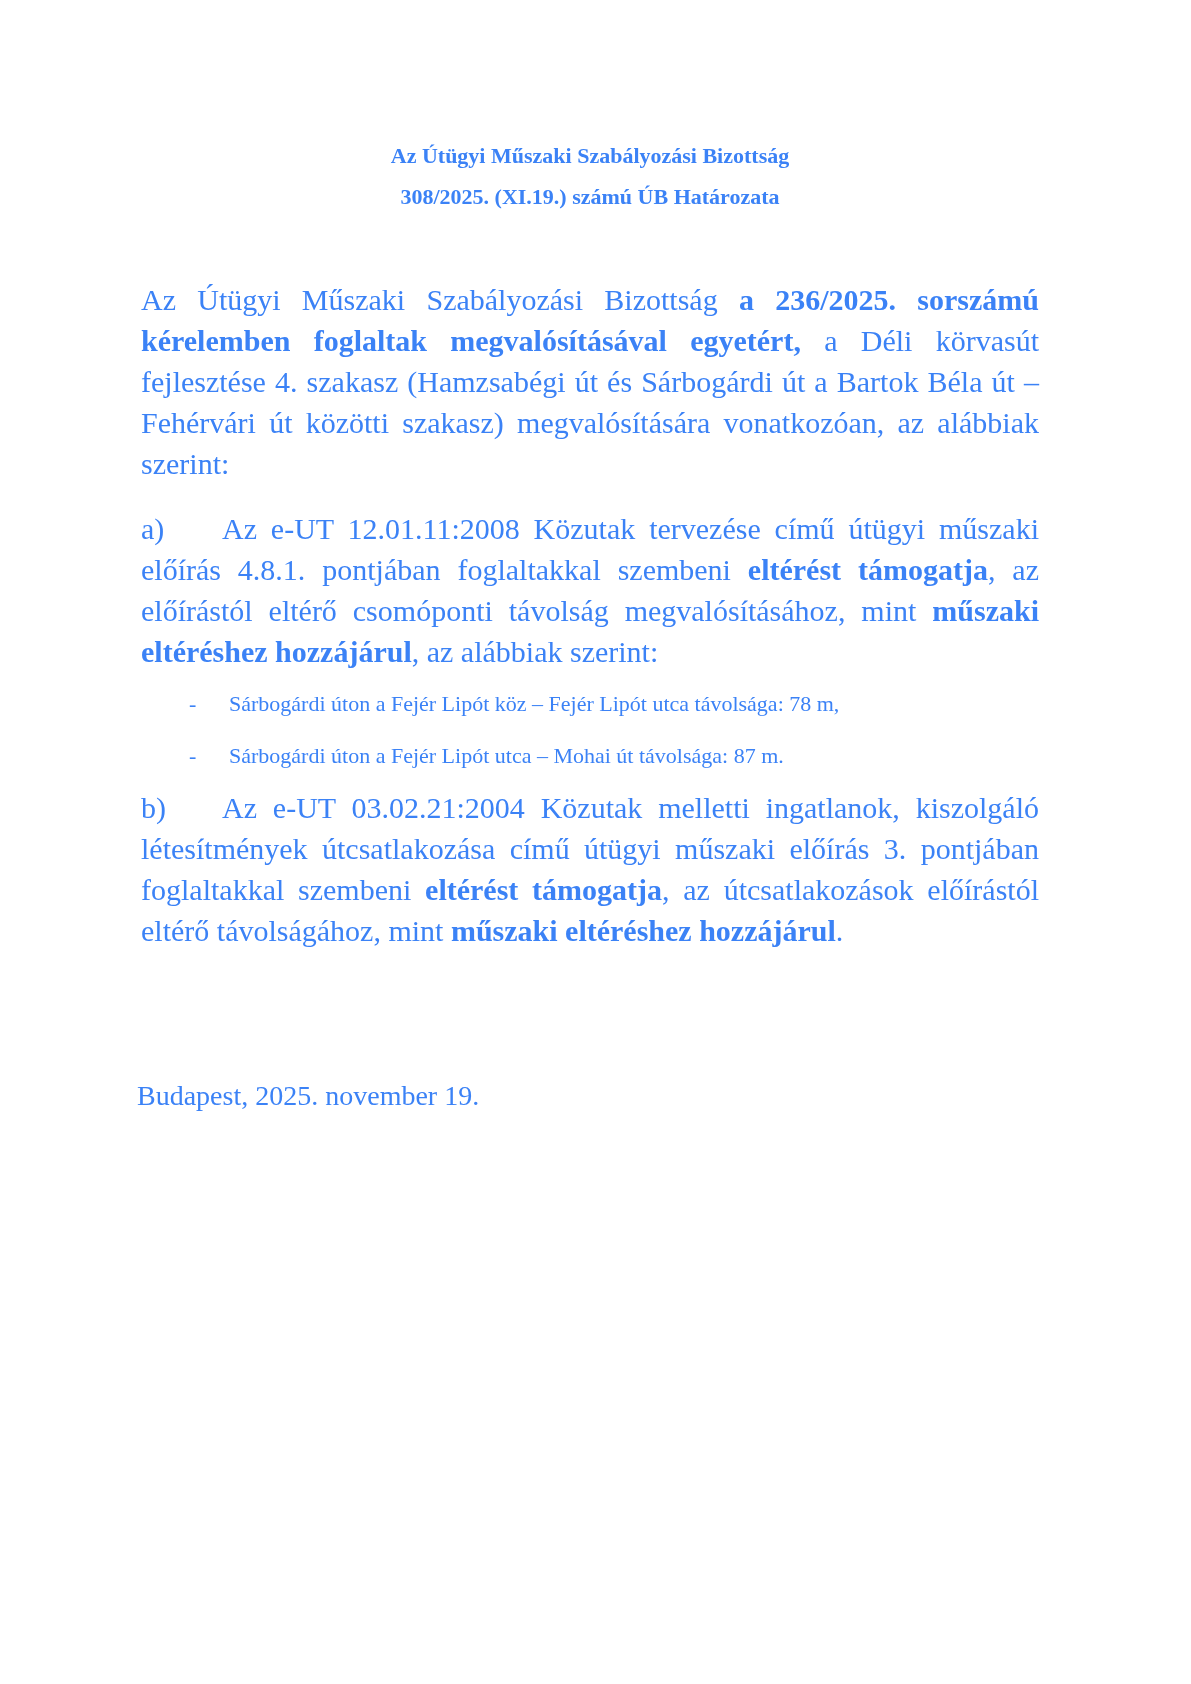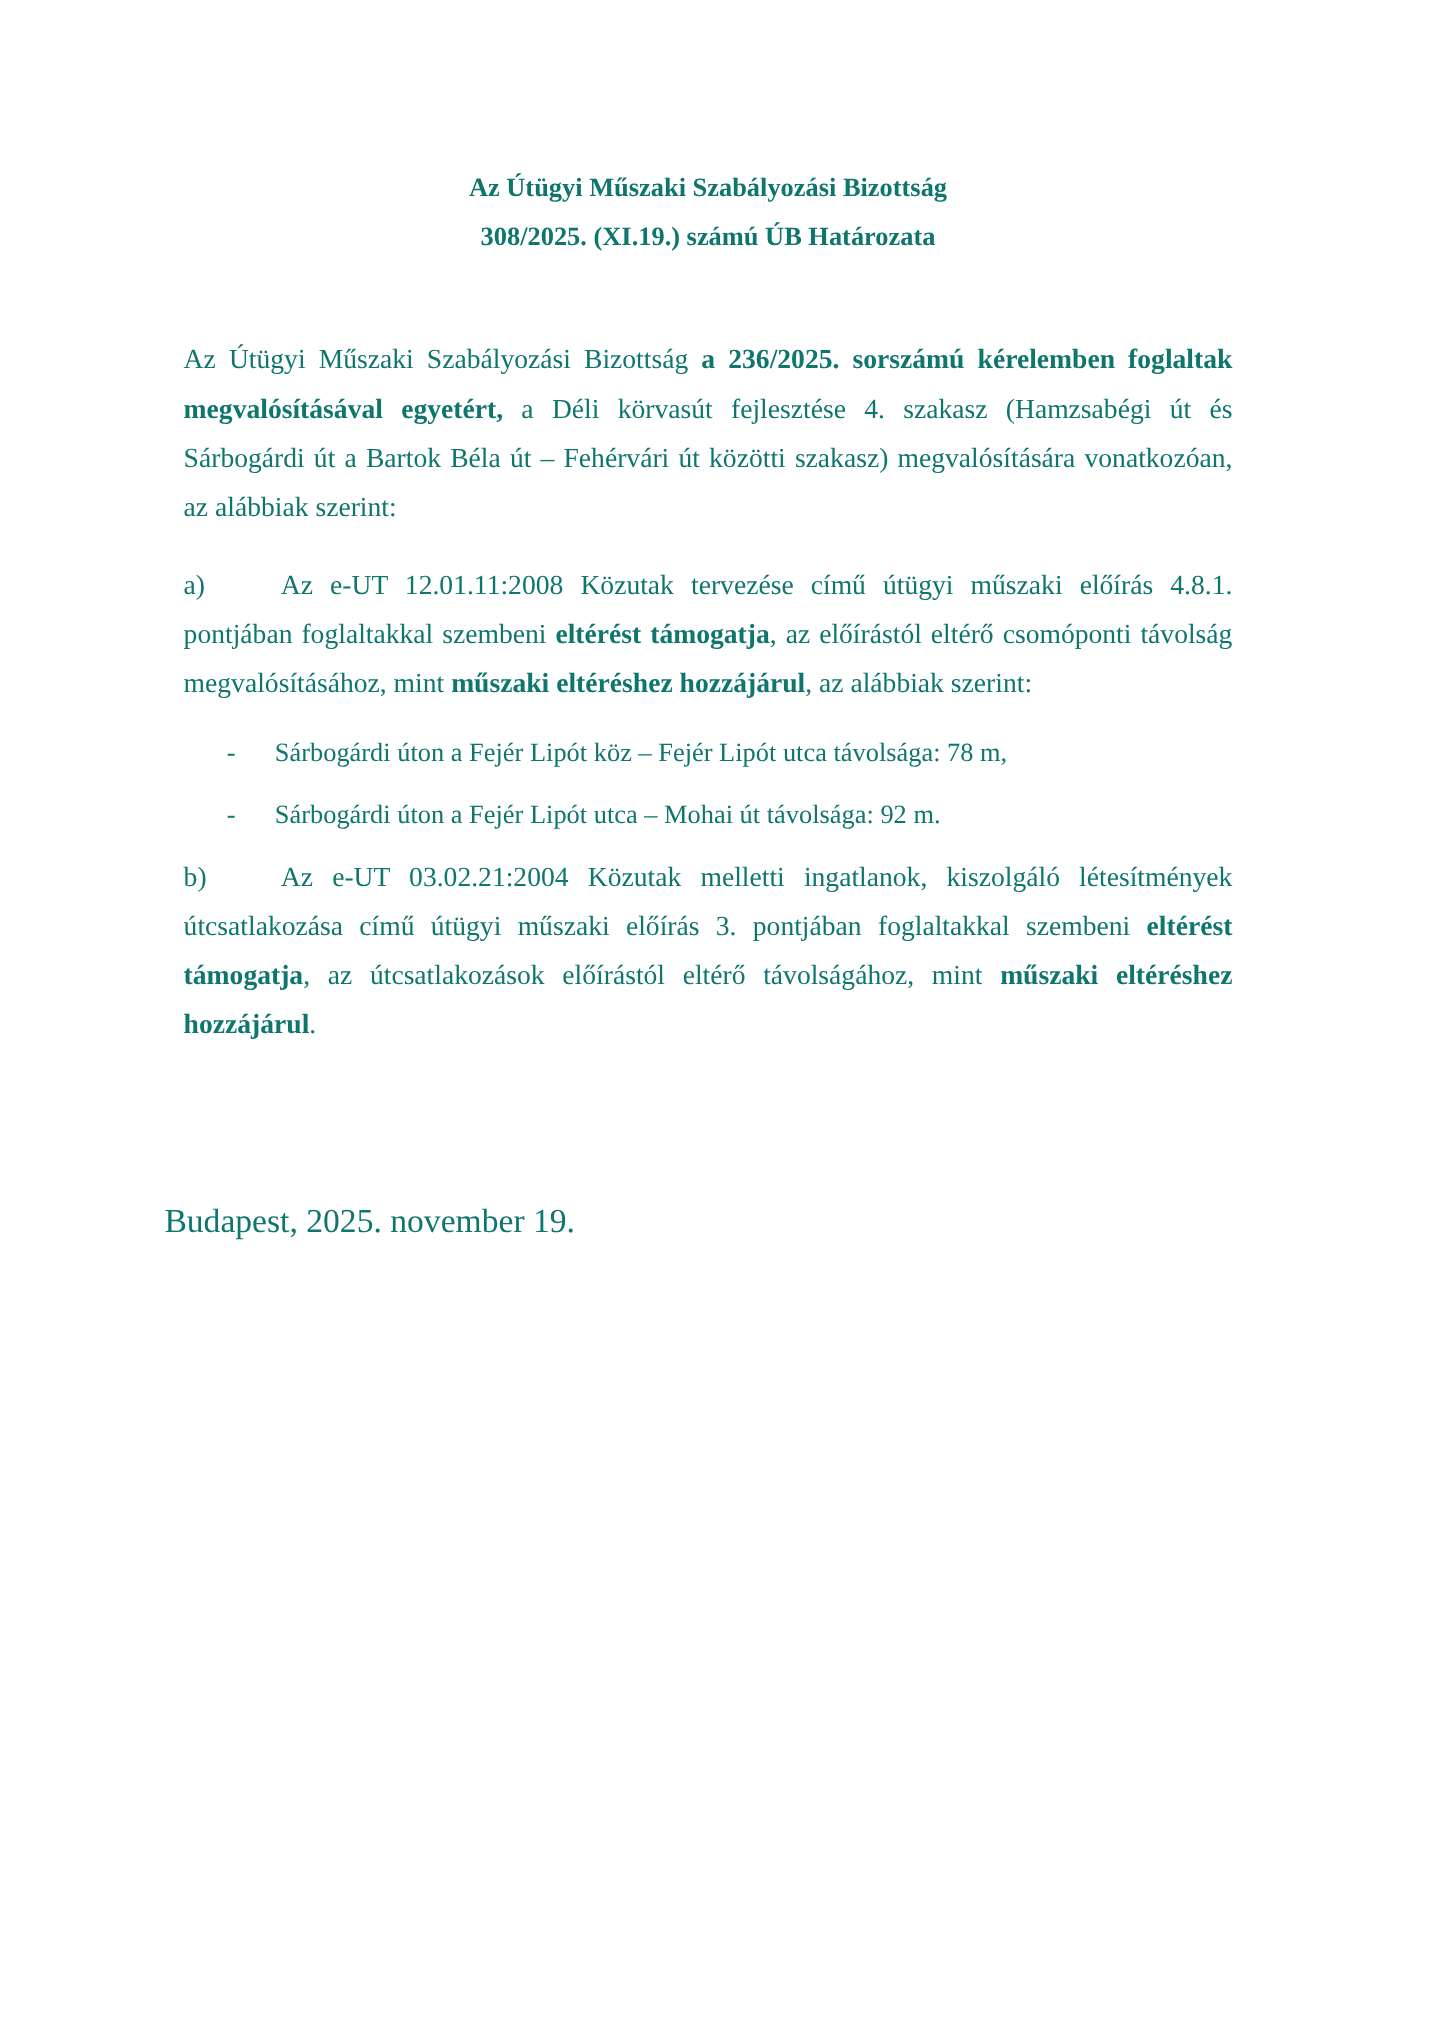--- a/index.html
+++ b/index.html
@@ -6,40 +6,40 @@
   html, body {
     margin: 0;
     padding: 0;
     background: #ffffff;
   }
   .page {
     position: relative;
     width: 1191px;
     height: 1684px;
     background: #ffffff;
-    color: #0f766e;
+    color: #3b82f6;
     font-family: "Liberation Serif", "DejaVu Serif", serif;
     box-sizing: border-box;
     padding: 135px 148px 0 137px;
     overflow: hidden;
   }
   .title {
     font-size: 22px;
     line-height: 41px;
     font-weight: bold;
     text-align: center;
     margin: 0;
   }
   .title-2 {
   }
   .para {
-    font-size: 23px;
+    font-size: 30px;
     line-height: 41px;
     text-align: justify;
-    margin: 16px;
+    margin: 4px;
   }
   .intro {
     margin-top: 62px;
   }
   .item-a {
     margin-top: 24px;
   }
   .item-b {
     margin-top: 0;
   }
@@ -78,21 +78,21 @@
 
   <p class="para item-a">
     <span class="item-label">a)</span><span><span>Az e-UT 12.01.11:2008 Közutak tervezése című útügyi műszaki előírás 4.8.1. pontjában foglaltakkal szembeni </span><span class="bold-run">eltérést támogatja</span><span>, az előírástól eltérő csomóponti távolság megvalósításához, mint </span><span class="bold-run">műszaki eltéréshez hozzájárul</span><span>, az alábbiak szerint:</span></span>
   </p>
 
   <div class="bullet">
     <span class="bullet-marker">-</span><span>Sárbogárdi úton a Fejér Lipót köz – Fejér Lipót utca távolsága: 78 m,</span>
   </div>
 
   <div class="bullet">
-    <span class="bullet-marker">-</span><span>Sárbogárdi úton a Fejér Lipót utca – Mohai út távolsága: 92 m.</span>
+    <span class="bullet-marker">-</span><span>Sárbogárdi úton a Fejér Lipót utca – Mohai út távolsága: 87 m.</span>
   </div>
 
   <p class="para item-b">
     <span class="item-label">b)</span><span><span>Az e-UT 03.02.21:2004 Közutak melletti ingatlanok, kiszolgáló létesítmények útcsatlakozása című útügyi műszaki előírás 3. pontjában foglaltakkal szembeni </span><span class="bold-run">eltérést támogatja</span><span>, az útcsatlakozások előírástól eltérő távolságához, mint </span><span class="bold-run">műszaki eltéréshez hozzájárul</span><span>.</span></span>
   </p>
 
   <p class="date-line">Budapest, 2025. november 19.</p>
 
 </div>
 

